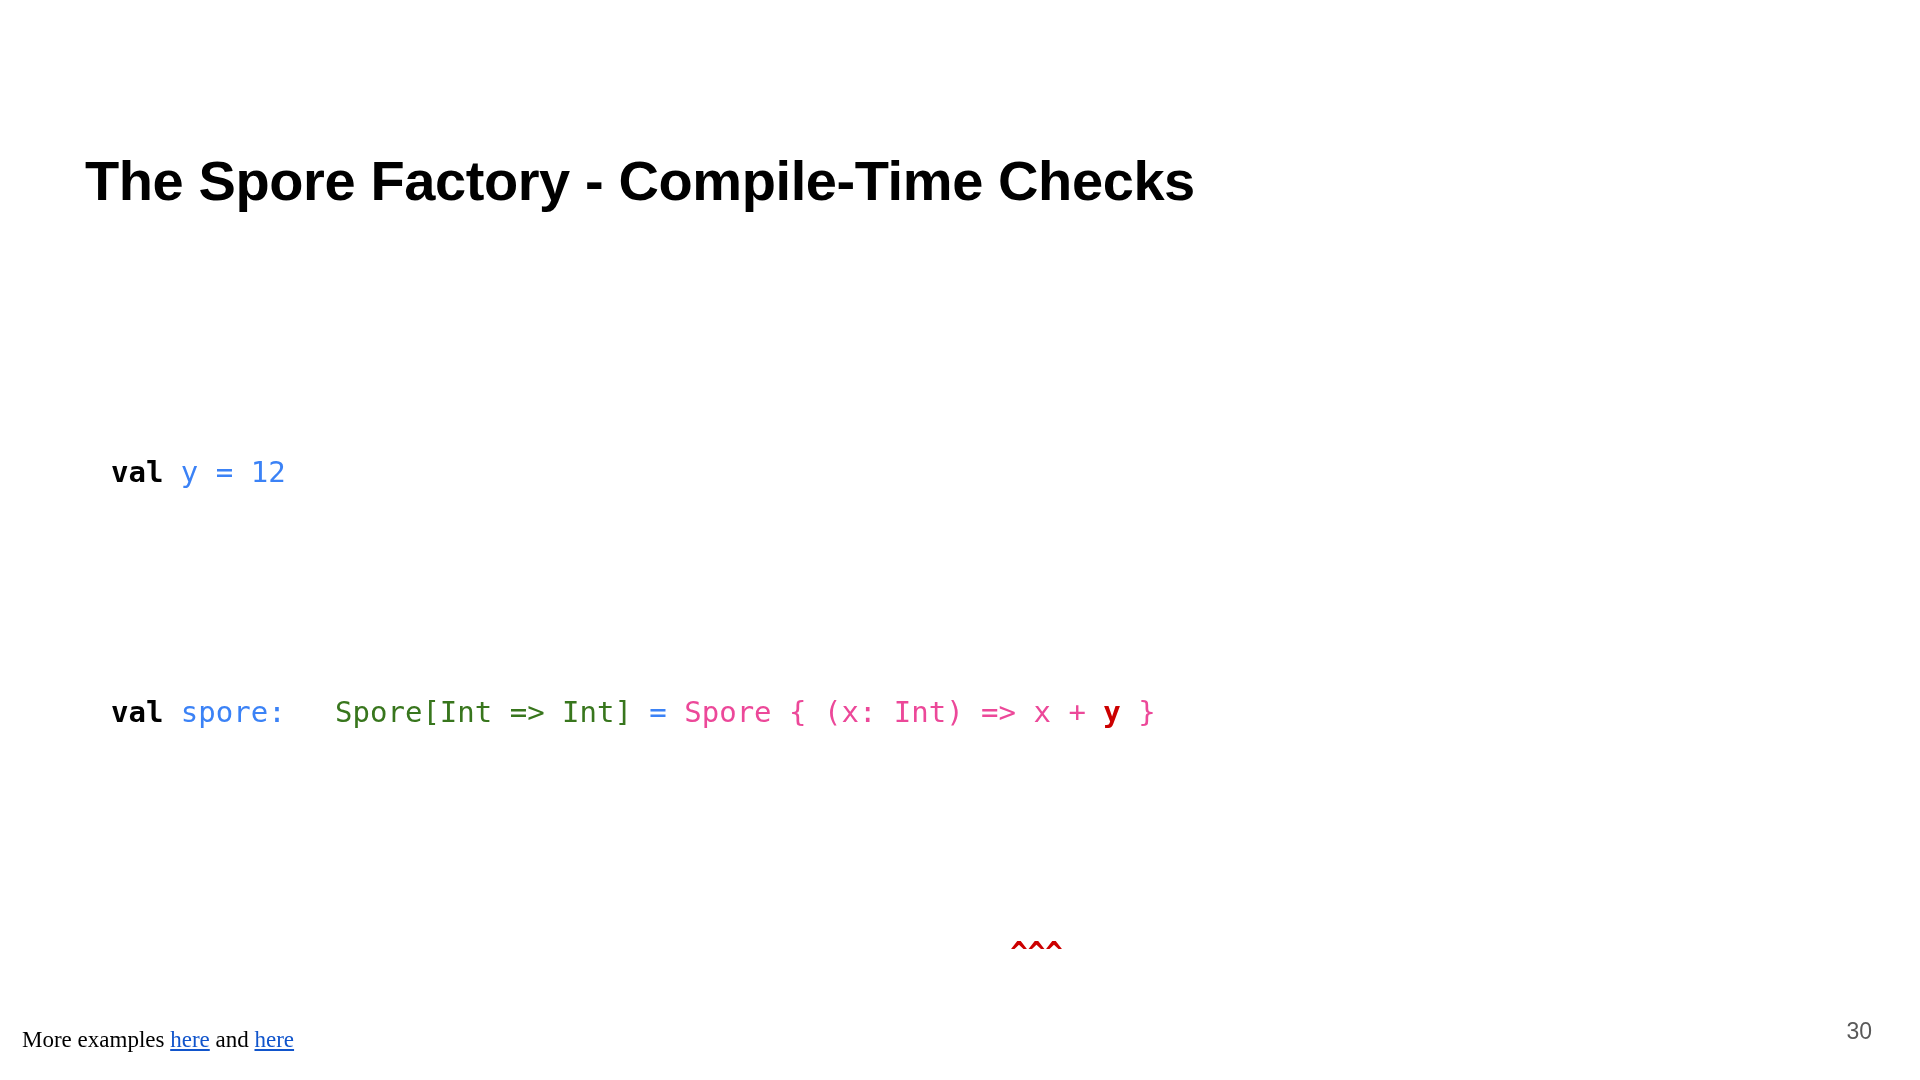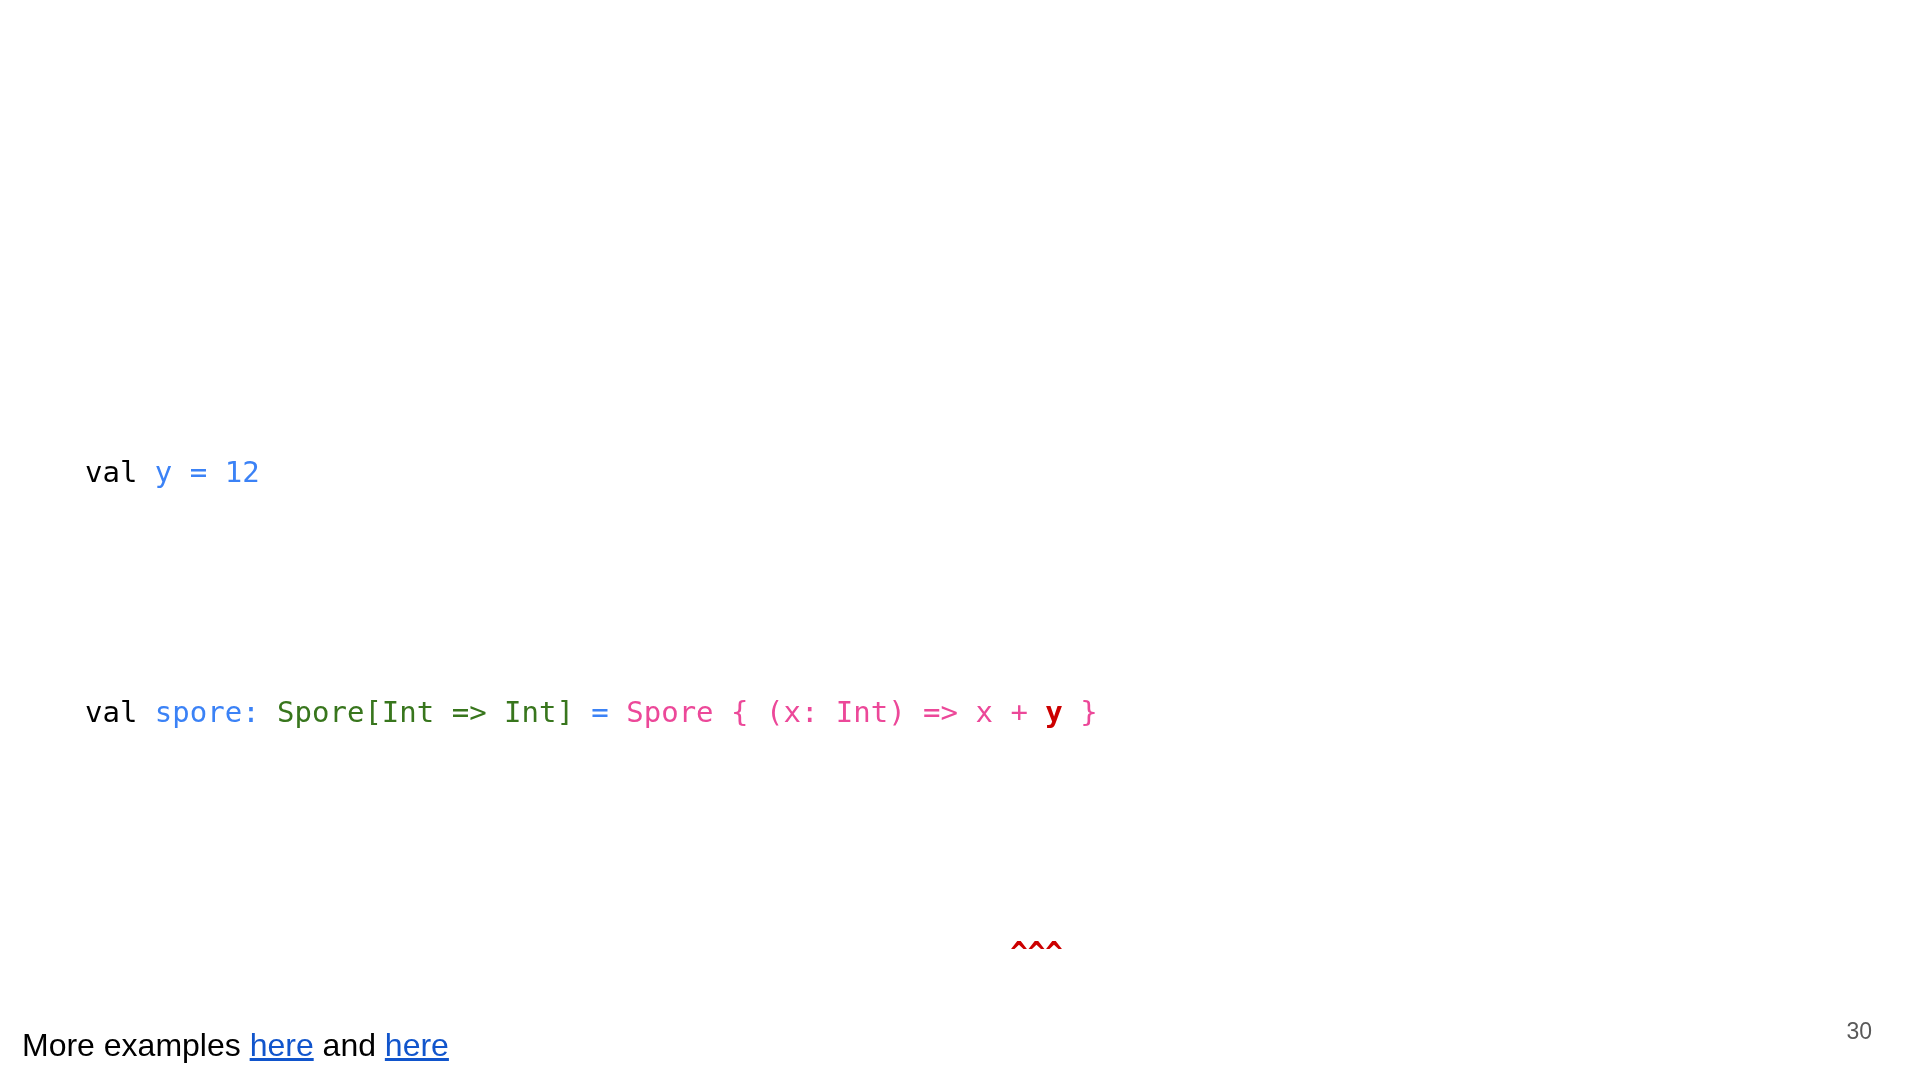--- a/index.html
+++ b/index.html
@@ -44,30 +44,32 @@
     color: #000000;
     white-space: pre;
   }
 
   .code-line {
     white-space: pre;
     height: 60px;
   }
 
   .tok-kw {
-    font-weight: 400;
+    font-weight: 700;
     color: #000000;
+    margin-left: 26px;
   }
 
   .tok-plain {
     color: #3b82f6;
   }
 
   .tok-type {
     color: #38761d;
+    margin-left: 32px;
   }
 
   .tok-expr {
     color: #ec4899;
   }
 
   .tok-err {
     color: #cc0000;
     font-weight: 700;
   }
@@ -78,22 +80,22 @@
     color: #cc0000;
     font-weight: 700;
     letter-spacing: 0px;
   }
 
   
   .footer-note {
     position: absolute;
     left: 22px;
     top: 1027px;
-    font-family: Liberation Sans, sans-serif;
-    font-size: 32px;
+    font-family: Liberation Serif, serif;
+    font-size: 23px;
     color: #000000;
     white-space: nowrap;
   }
 
   .footer-note a,
   .footer-link {
     color: #1155cc;
     text-decoration: underline;
     cursor: pointer;
   }
@@ -106,20 +108,21 @@
     font-size: 23px;
     color: #595959;
     text-align: right;
   }
 </style>
 </head>
 <body>
 
 <div class="slide">
 
+  <h1 class="slide-title">The Spore Factory - Compile-Time Checks</h1>
 
   <div class="code-block">
 
     <div class="code-line"><span class="tok-kw">val</span><span class="tok-plain"> y = 12</span></div>
 
     <div class="code-line"><span class="tok-kw">val</span><span class="tok-plain"> spore: </span><span class="tok-type">Spore[Int =&gt; Int]</span><span class="tok-plain"> = </span><span class="tok-expr">Spore { (x: Int) =&gt; x + </span><span class="tok-err">y</span><span class="tok-expr"> }</span></div>
 
     <div class="caret-line"><span style="visibility:hidden">val spore: Spore[Int =&gt; Int] = Spore { (x: Int) =&gt; x </span><span>^^^</span></div>
 
     

